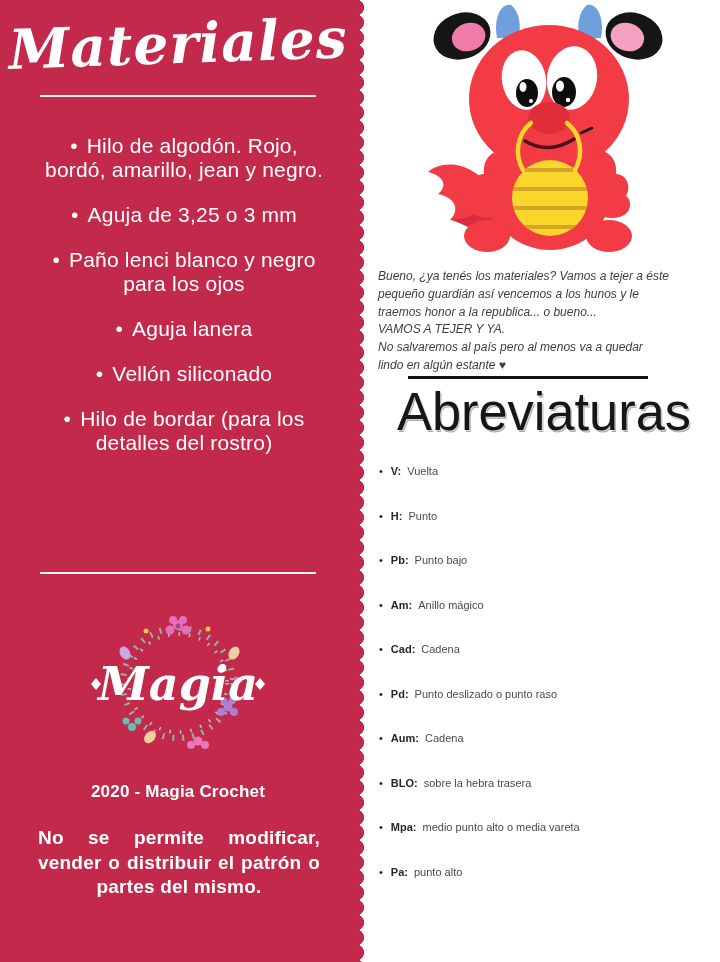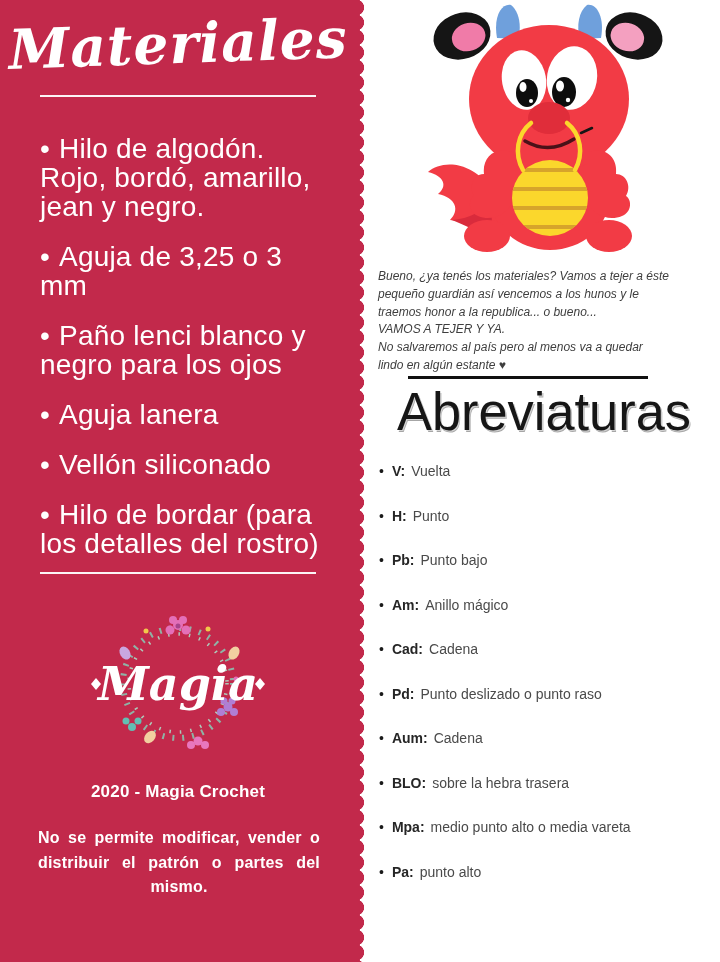--- a/index.html
+++ b/index.html
@@ -28,46 +28,46 @@
     position:absolute;left:8px;top:-6px;width:340px;height:100px;
     text-align:center;color:#fff;line-height:100px;
     font-family:"DejaVu Serif", serif;font-style:italic;font-weight:bold;
     font-size:55px;letter-spacing:1px;transform:rotate(-2deg);
     white-space:nowrap;
   }
   .rule{position:absolute;left:40px;width:276px;height:2px;background:rgba(255,255,255,.95);}
   .rule-top{top:95px;}
   .rule-mid{top:572px;}
   .materials{position:absolute;left:40px;top:134px;width:288px;list-style:none;
-    color:#fff;font-size:28px;line-height:29px;letter-spacing:.2px;}
+    color:#fff;font-size:21px;line-height:24px;letter-spacing:.2px;text-align:center;}
   .materials li{margin-bottom:21px;}
   .materials .b{margin-right:9px;}
   .logo-wrap{position:absolute;left:88px;top:608px;width:180px;height:152px;}
   .logo-wrap svg{width:100%;height:100%;display:block;}
   .logo-script{
     font-family:"DejaVu Serif", serif;font-style:italic;font-weight:bold;
     font-size:46px;fill:#ffffff;
   }
   .copyright{position:absolute;left:20px;top:782px;width:316px;text-align:center;
     color:#fff;font-weight:bold;font-size:17px;letter-spacing:.2px;}
   .license{position:absolute;left:38px;top:826px;width:282px;color:#fff;font-weight:bold;
-    font-size:16px;line-height:24.5px;text-align:justify;text-align-last:center;letter-spacing:.2px;}
+    font-size:19px;line-height:24.5px;text-align:justify;text-align-last:center;letter-spacing:.2px;}
 
   
   .dragon{position:absolute;left:398px;top:2px;width:300px;height:250px;}
   .dragon svg{width:100%;height:100%;display:block;}
   .intro{position:absolute;left:378px;top:268px;width:318px;
     font-style:italic;font-size:12px;line-height:17.8px;color:#3E3E3E;}
   .divider{position:absolute;left:408px;top:376px;width:240px;height:3px;background:#101010;}
   .abrev-heading{position:absolute;left:368px;top:380px;width:352px;text-align:center;
     font-size:54px;font-weight:normal;color:#161616;letter-spacing:0;
     transform:scaleX(.97);transform-origin:center;
     text-shadow:1px 1px 0 rgba(255,255,255,.5), 1.5px 1.5px 0 rgba(0,0,0,.35);}
   .abbr-list{position:absolute;left:379px;top:462px;width:335px;list-style:none;
-    font-size:14px;line-height:18px;color:#4A4A4A;}
+    font-size:11px;line-height:18px;color:#4A4A4A;}
   .abbr-list li{margin-bottom:26.5px;}
   .abbr-list .b{color:#1a1a1a;margin-right:8px;}
   .abbr{font-weight:bold;color:#262626;margin-right:6px;}
 </style>
 </head>
 <body>
 
 <div class="page">
 
   <aside class="sidebar">

